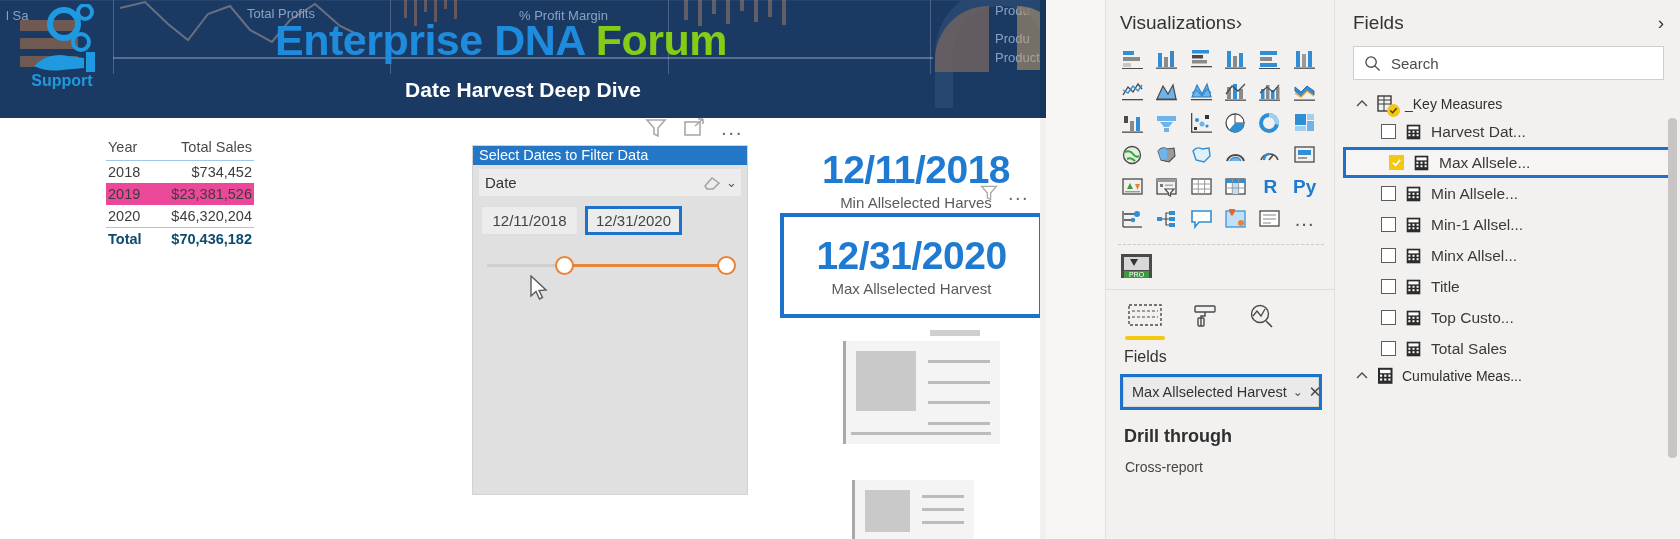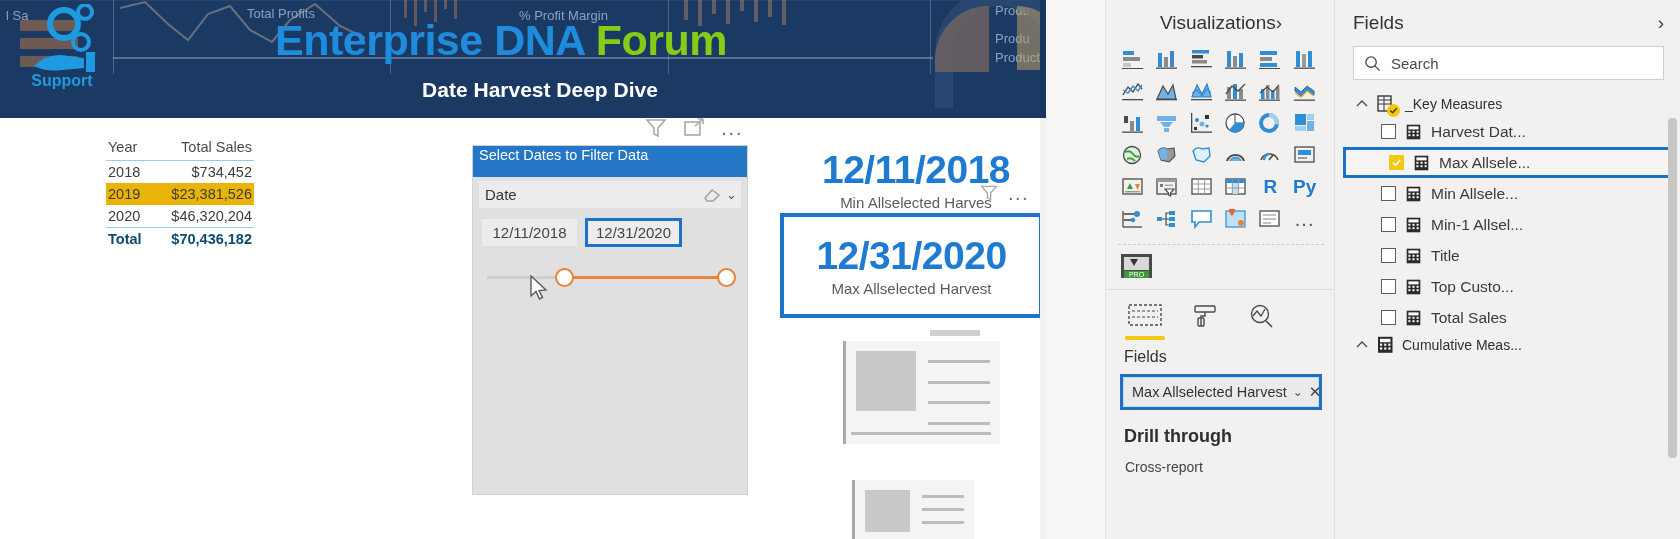--- a/index.html
+++ b/index.html
@@ -68,52 +68,52 @@
   }
 
   .brand {
     position: absolute; left: 275px; top: 16px;
     font-size: 43px; font-weight: bold; letter-spacing: -0.5px; white-space: nowrap;
   }
   .brand .b1 { color: #1f8bdc; }
   .brand .b2 { color: #84cc16; margin-top: 8px; }
   .subtitle {
     position: absolute; left: 0; top: 78px; width: 1046px; text-align: center;
-    color: #ffffff; font-size: 21px; font-weight: bold; margin-left: 17px;
+    color: #ffffff; font-size: 21px; font-weight: bold;
   }
 
   
   .tbl { position: absolute; left: 90px; top: 138px; width: 148px; color: #3b3b3b; margin-left: 16px; }
   .tbl table { border-collapse: collapse; width: 100%; font-size: 14.5px; }
   .tbl th {
     font-weight: normal; color: #4a4a4a; font-size: 14.5px;
     padding: 1px 2px 5px 2px; border-bottom: 1.5px solid #9ec8e8;
   }
   .tbl th.c-year { text-align: left; }
   .tbl th.c-val  { text-align: right; }
   .tbl td { padding: 3px 2px; font-size: 14.5px; color: #3d3d3d; }
   .tbl td.c-year { text-align: left; }
   .tbl td.c-val  { text-align: right; }
-  .tbl tr.alt td { background: #eab308; }
+  .tbl tr.alt td { background: #ec4899; }
   .tbl tr.total td {
     font-weight: bold; border-top: 1.5px solid #9ec8e8; color:#0c4a6e;
   }
 
   
   .vheader { position: absolute; left: 645px; top: 117px; display: flex; gap: 16px; align-items: center; }
   .vh-icon { width: 22px; height: 22px; opacity:.85; cursor: pointer; }
   .vh-dots { color: #6b6b6b; font-size: 21px; line-height: 14px; letter-spacing: 1.5px; cursor: pointer;}
 
   
   .slicer {
     position: absolute; left: 472px; top: 145px; width: 276px; height: 350px;
     background: #e0e0e0; border: 1px solid #d2d2d2;
   }
   .slicer-title {
-    height: 31px; background: #2476c6; color: #fff;
+    height: 19px; background: #2476c6; color: #fff;
     font-size: 14.5px; padding: 1px 6px; font-weight: normal; white-space: nowrap;
   }
   .slicer-field {
     margin: 4px 6px 0 6px; height: 27px; background: #ececec;
     display: flex; align-items: center; padding: 0 4px 0 6px;
     font-size: 15px; color: #333;
   }
   .slicer-field .lbl { flex: 1; }
   .eraser-icon { width: 20px; height: 16px; opacity: .75; margin-right: 4px; }
   .chev { color: #555; font-size: 13px; }
@@ -185,21 +185,21 @@
     position: absolute; left: 1046px; top: 0; width: 60px; height: 539px;
     background: #f7f6f5; border-right: 1px solid #e3e1df;
   }
 
   
   .viz-pane {
     position: absolute; left: 1106px; top: 0; width: 229px; height: 539px;
     background: #f2f1f0; border-right: 1px solid #e3e1df;
   }
   .viz-head {
-    display:flex; align-items:center; justify-content:center;
+    display:flex; align-items:center; justify-content:flex-start;
     padding: 12px 12px 10px 14px;
   }
   .viz-head .t { font-size: 19px; color: #333; }
   .viz-head .x { font-size: 19px; color: #3a3a3a; cursor:pointer; }
   .viz-grid {
     display: grid; grid-template-columns: repeat(6, 1fr);
     row-gap: 6px; padding: 2px 10px 8px 12px;
   }
   .vicon {
     width: 30px; height: 26px; display:flex; align-items:center; justify-content:center;
@@ -893,69 +893,85 @@
               <rect x="6.5" y="6.8" width="2" height="2"></rect>
               <rect x="10.6" y="6.8" width="2" height="2"></rect>
               <rect x="2.4" y="10.2" width="2" height="2"></rect>
               <rect x="6.5" y="10.2" width="2" height="2"></rect>
               <rect x="10.6" y="10.2" width="2" height="2"></rect>
             </g>
         </svg>
         <span>Min-1 Allsel...</span>
       </div>
 
-
       <div class="field-row">
         <span class="cbx"></span>
         <svg class="calc-icon" viewBox="0 0 15 16">
           <rect x="0.7" y="0.7" width="13.6" height="14.6" fill="#2b2b2b"></rect>
           <rect x="2.4" y="2.4" width="10.2" height="3" fill="#fff"></rect>
           <g fill="#fff">
               <rect x="2.4" y="6.8" width="2" height="2"></rect>
               <rect x="6.5" y="6.8" width="2" height="2"></rect>
               <rect x="10.6" y="6.8" width="2" height="2"></rect>
               <rect x="2.4" y="10.2" width="2" height="2"></rect>
               <rect x="6.5" y="10.2" width="2" height="2"></rect>
               <rect x="10.6" y="10.2" width="2" height="2"></rect>
             </g>
         </svg>
-        <span>Title</span>
+        <span>Minx Allsel...</span>
       </div>
 
       <div class="field-row">
         <span class="cbx"></span>
         <svg class="calc-icon" viewBox="0 0 15 16">
           <rect x="0.7" y="0.7" width="13.6" height="14.6" fill="#2b2b2b"></rect>
           <rect x="2.4" y="2.4" width="10.2" height="3" fill="#fff"></rect>
           <g fill="#fff">
               <rect x="2.4" y="6.8" width="2" height="2"></rect>
               <rect x="6.5" y="6.8" width="2" height="2"></rect>
               <rect x="10.6" y="6.8" width="2" height="2"></rect>
               <rect x="2.4" y="10.2" width="2" height="2"></rect>
               <rect x="6.5" y="10.2" width="2" height="2"></rect>
               <rect x="10.6" y="10.2" width="2" height="2"></rect>
             </g>
         </svg>
-        <span>Top Custo...</span>
+        <span>Title</span>
       </div>
 
       <div class="field-row">
         <span class="cbx"></span>
         <svg class="calc-icon" viewBox="0 0 15 16">
           <rect x="0.7" y="0.7" width="13.6" height="14.6" fill="#2b2b2b"></rect>
           <rect x="2.4" y="2.4" width="10.2" height="3" fill="#fff"></rect>
           <g fill="#fff">
               <rect x="2.4" y="6.8" width="2" height="2"></rect>
               <rect x="6.5" y="6.8" width="2" height="2"></rect>
               <rect x="10.6" y="6.8" width="2" height="2"></rect>
               <rect x="2.4" y="10.2" width="2" height="2"></rect>
               <rect x="6.5" y="10.2" width="2" height="2"></rect>
               <rect x="10.6" y="10.2" width="2" height="2"></rect>
             </g>
         </svg>
+        <span>Top Custo...</span>
+      </div>
+
+      <div class="field-row">
+        <span class="cbx"></span>
+        <svg class="calc-icon" viewBox="0 0 15 16">
+          <rect x="0.7" y="0.7" width="13.6" height="14.6" fill="#2b2b2b"></rect>
+          <rect x="2.4" y="2.4" width="10.2" height="3" fill="#fff"></rect>
+          <g fill="#fff">
+              <rect x="2.4" y="6.8" width="2" height="2"></rect>
+              <rect x="6.5" y="6.8" width="2" height="2"></rect>
+              <rect x="10.6" y="6.8" width="2" height="2"></rect>
+              <rect x="2.4" y="10.2" width="2" height="2"></rect>
+              <rect x="6.5" y="10.2" width="2" height="2"></rect>
+              <rect x="10.6" y="10.2" width="2" height="2"></rect>
+            </g>
+        </svg>
         <span>Total Sales</span>
       </div>
 
       <div class="tree-group">
         <svg class="caret" viewBox="0 0 14 14">
           <path d="M2 9 L7 4 L12 9" fill="none" stroke="#4a4a4a" stroke-width="1.4"></path>
         </svg>
         <svg width="17" height="18">
           <rect x="1" y="0.8" width="14.5" height="16" fill="#2b2b2b"></rect>
           <rect x="3" y="2.8" width="10.5" height="3.4" fill="#fff"></rect>

